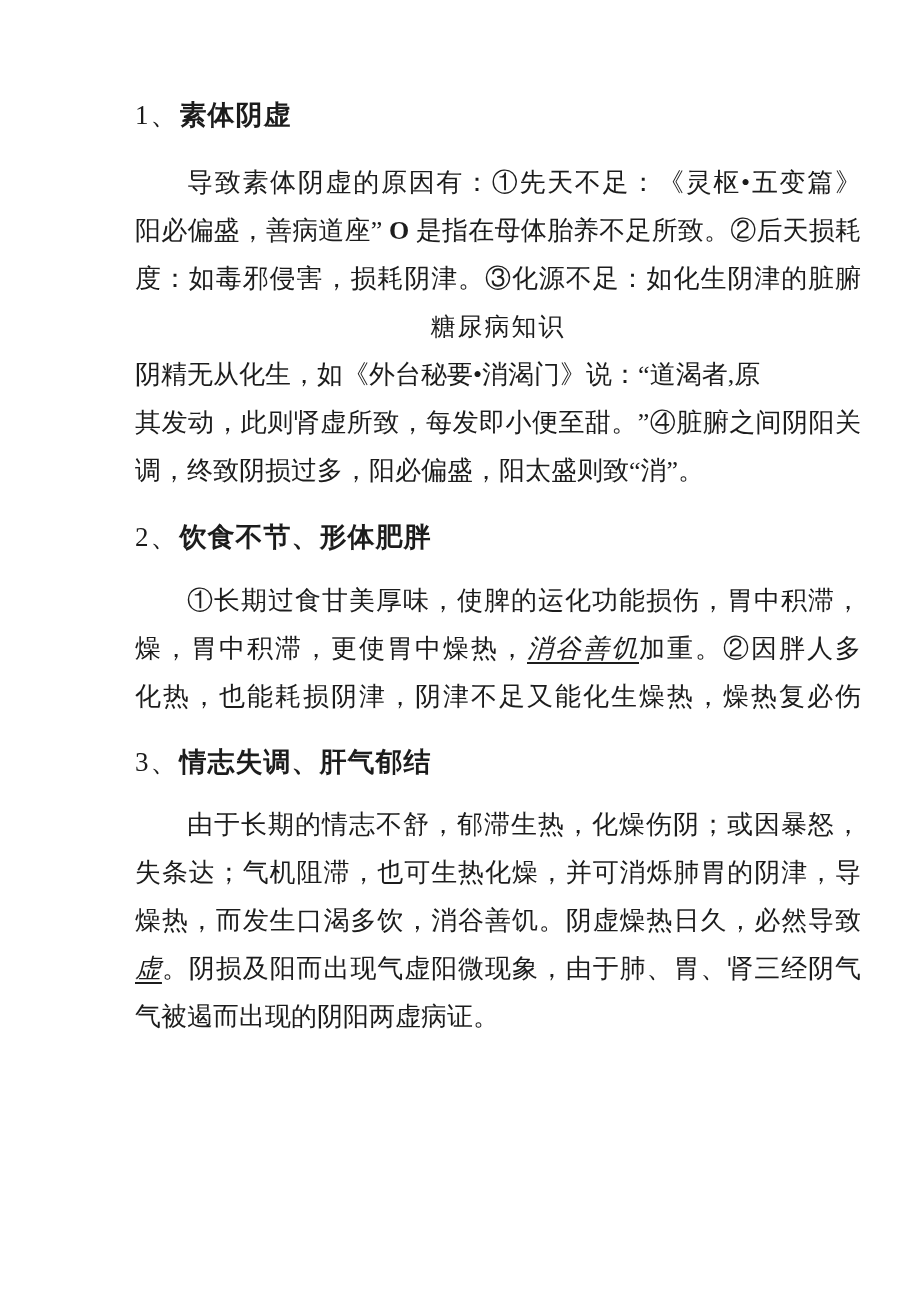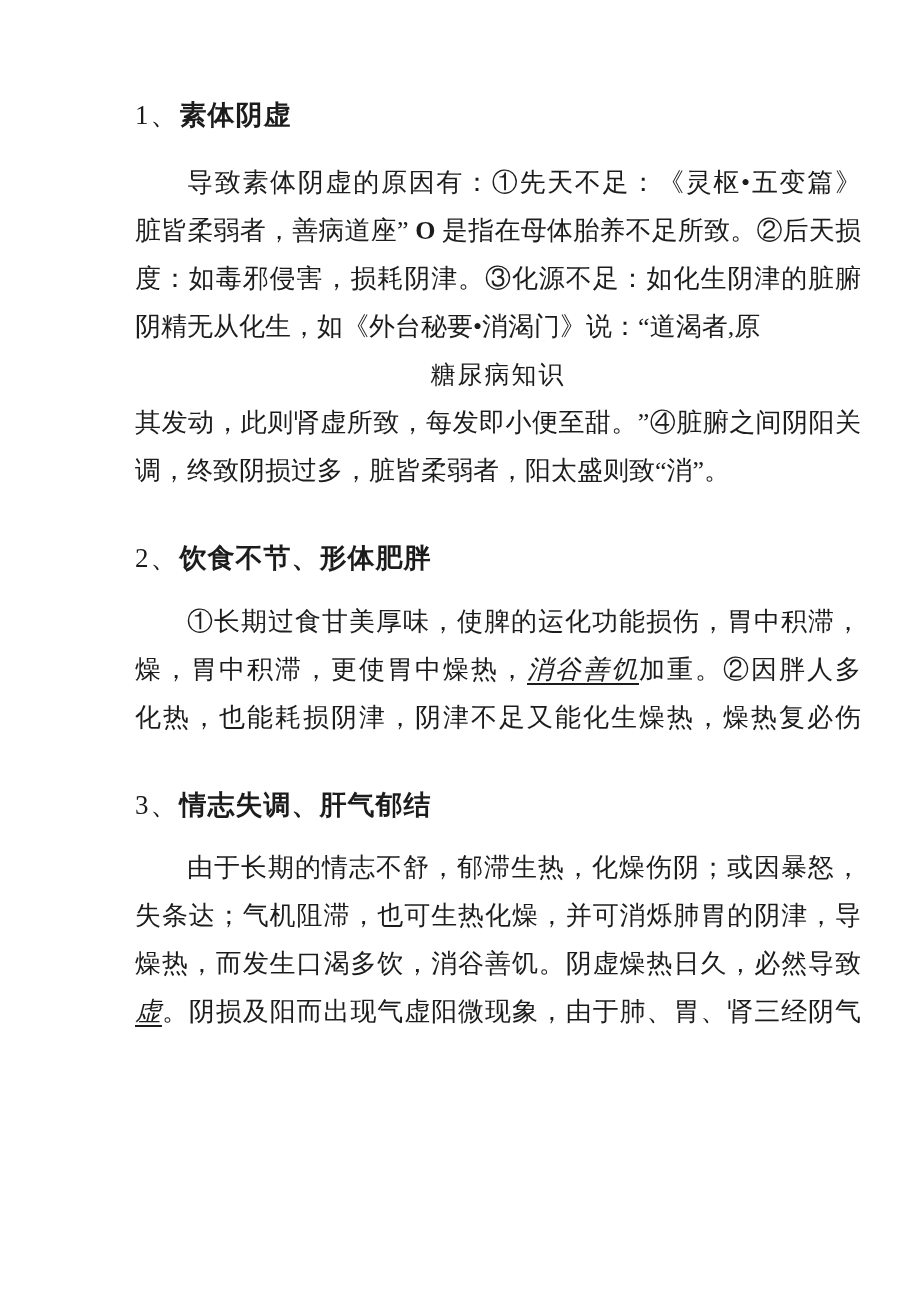--- a/index.html
+++ b/index.html
@@ -48,48 +48,49 @@
   .seg.b {
     font-weight: 700;
     font-family: "Liberation Serif", "DejaVu Serif", serif;
   }
   .seg.u {
     text-decoration: underline;
     text-underline-offset: 5px;
     text-decoration-thickness: 1.5px;
     font-style: italic;
   }
-  .sec-2 .heading { margin-top: 48px; }
-  .sec-3 .heading { margin-top: 48px; }
+  .sec-2 .heading { margin-top: 27px; }
+  .sec-3 .heading { margin-top: 26px; }
   .sec-1 .heading + .line { margin-top: 29px; }
   .sec-2 .heading + .line { margin-top: 25px; }
   .sec-3 .heading + .line { margin-top: 24px; }
 </style>
 </head>
 <body>
 
 <div class="page">
   <div class="content">
       <div class="section sec-1">
         <div class="heading"><span class="num">1、</span><span class="ttl">素体阴虚</span></div>
         <div class="line fill indent"><span class="seg">导致素体阴虚的原因有：①先天不足：《灵枢•五变篇》说：“五</span></div>
-        <div class="line fill"><span class="seg">脏皆柔弱者，善病道座” </span><span class="seg b">O</span><span class="seg"> 是指在母体胎养不足所致。②后天损耗过</span></div>
+        <div class="line fill"><span class="seg">阳必偏盛，善病道座” </span><span class="seg b">O</span><span class="seg"> 是指在母体胎养不足所致。②后天损耗过</span></div>
         <div class="line fill"><span class="seg">度：如毒邪侵害，损耗阴津。③化源不足：如化生阴津的脏腑受损，</span></div>
+        <div class="line center"><span class="seg">糖尿病知识</span></div>
         <div class="line"><span class="seg">阴精无从化生，如《外台秘要•消渴门》说：“道渴者,原</span></div>
-        <div class="line center"><span class="seg">糖尿病知识</span></div>
         <div class="line fill"><span class="seg">其发动，此则肾虚所致，每发即小便至甜。”④脏腑之间阴阳关系失</span></div>
-        <div class="line"><span class="seg">调，终致阴损过多，脏皆柔弱者，阳太盛则致“消”。</span></div>
+        <div class="line"><span class="seg">调，终致阴损过多，阳必偏盛，阳太盛则致“消”。</span></div>
       </div>
       <div class="section sec-2">
         <div class="heading"><span class="num">2、</span><span class="ttl">饮食不节、形体肥胖</span></div>
         <div class="line fill indent"><span class="seg">①长期过食甘美厚味，使脾的运化功能损伤，胃中积滞，蕴热化</span></div>
         <div class="line fill"><span class="seg">燥，胃中积滞，更使胃中燥热，</span><span class="seg u">消谷善饥</span><span class="seg">加重。②因胖人多痰，痰阻</span></div>
         <div class="line fill"><span class="seg">化热，也能耗损阴津，阴津不足又能化生燥热，燥热复必伤阴。如此</span></div>
       </div>
       <div class="section sec-3">
         <div class="heading"><span class="num">3、</span><span class="ttl">情志失调、肝气郁结</span></div>
         <div class="line fill indent"><span class="seg">由于长期的情志不舒，郁滞生热，化燥伤阴；或因暴怒，导致肝</span></div>
         <div class="line fill"><span class="seg">失条达；气机阻滞，也可生热化燥，并可消烁肺胃的阴津，导致肺胃</span></div>
         <div class="line fill"><span class="seg">燥热，而发生口渴多饮，消谷善饥。阴虚燥热日久，必然导致</span></div>
         <div class="line fill"><span class="seg u">虚</span><span class="seg">。阴损及阳而出现气虚阳微现象，由于肺、胃、肾三经阴气虚，阳</span></div>
+        <div class="line"><span class="seg">气被遏而出现的阴阳两虚病证。</span></div>
       </div>
     </div>
 </div>
 
 </body></html>

